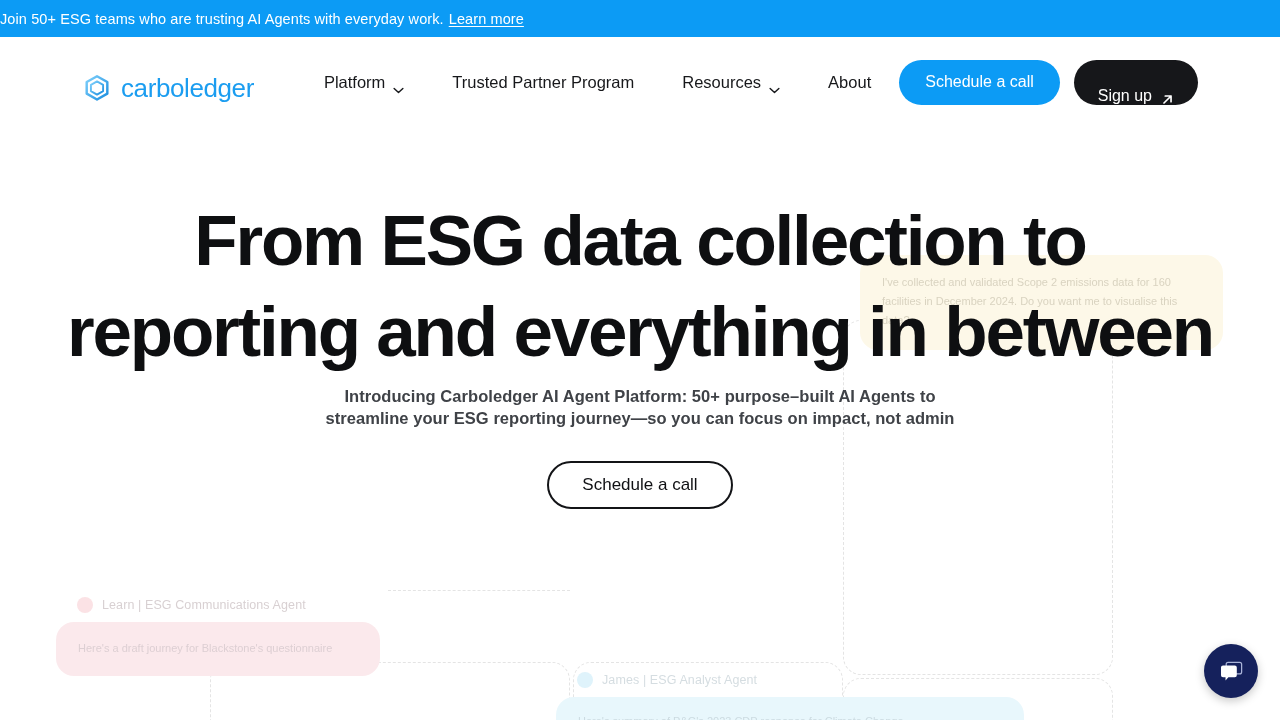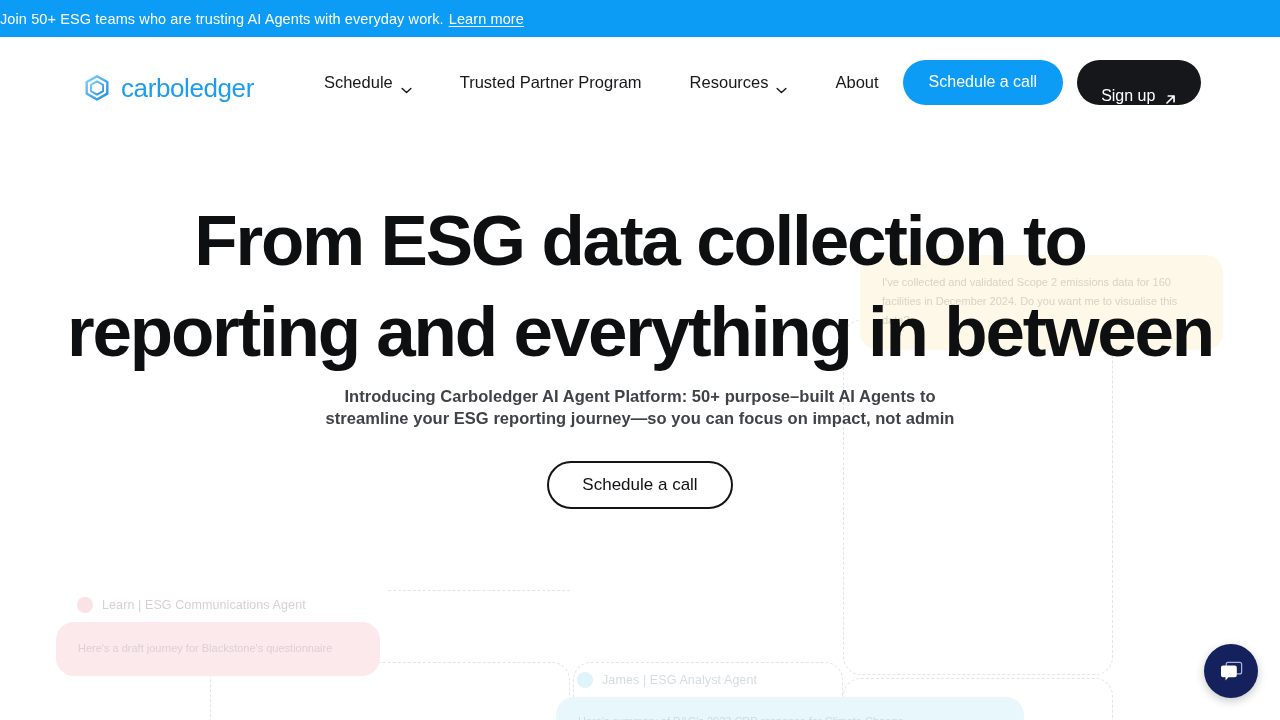--- a/index.html
+++ b/index.html
@@ -282,21 +282,21 @@
         <path d="M16 3.4 L27 9.6 L27 22 L16 28.2 L5 22 L5 9.6 Z" fill="none" stroke="url(#gHex)" stroke-width="2.6" stroke-linejoin="round"></path>
         <path d="M16 9 L22.5 12.7 L22.5 19.3 L16 23 L9.5 19.3 L9.5 12.7 Z" fill="none" stroke="url(#gHex)" stroke-width="2" stroke-linejoin="round"></path>
       </svg>
     </span>
     <span class="brand-name">carboledger</span>
   </div>
 
   <nav class="nav-main">
 
     <div class="nav-item">
-      <span>Schedule</span>
+      <span>Platform</span>
       <span class="chev">
         <svg viewBox="0 0 12 8" width="11" height="7" aria-hidden="true">
           <path d="M1 1.6 L6 6.4 L11 1.6" fill="none" stroke="#16171a" stroke-width="1.6" stroke-linecap="round" stroke-linejoin="round"></path>
         </svg>
       </span>
     </div>
 
     <div class="nav-item">
       <span>Trusted Partner Program</span>
     </div>

